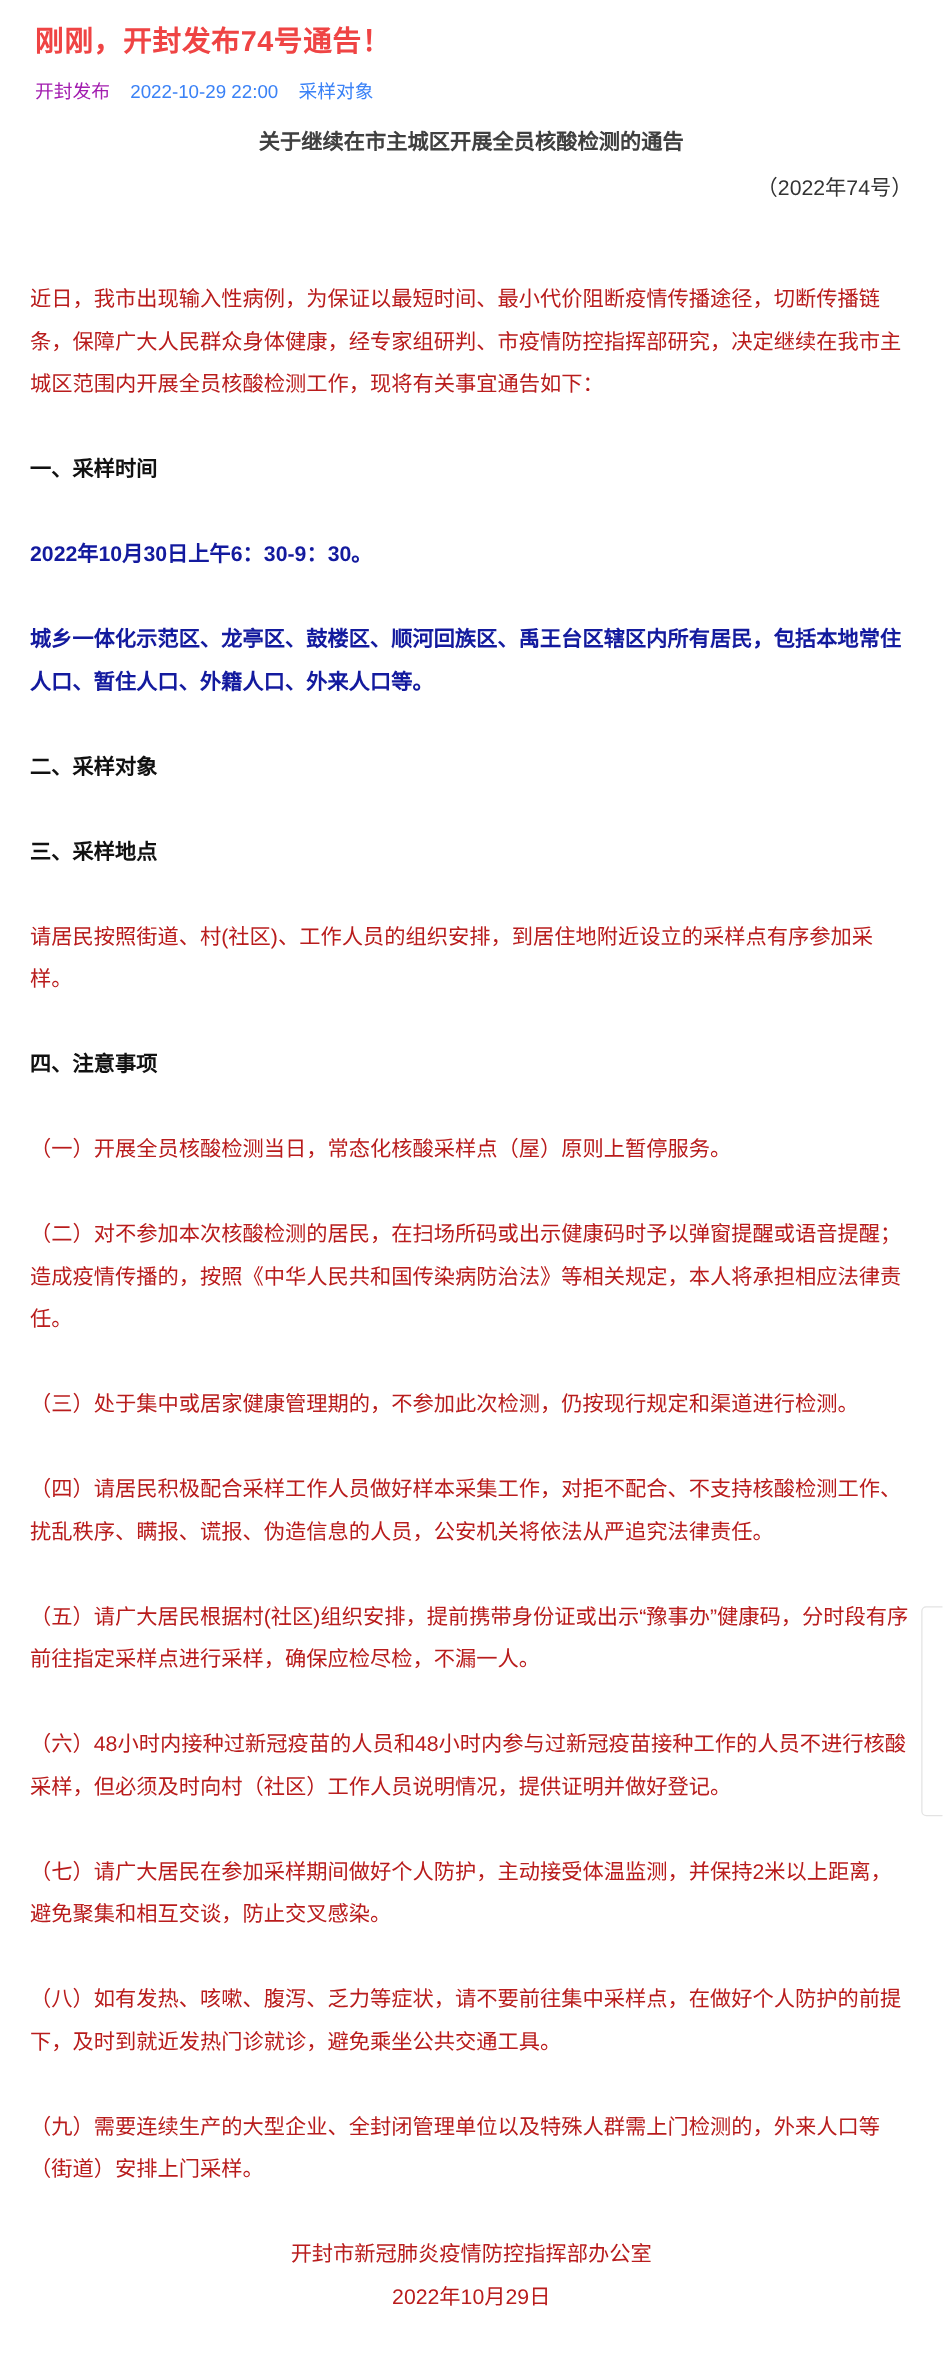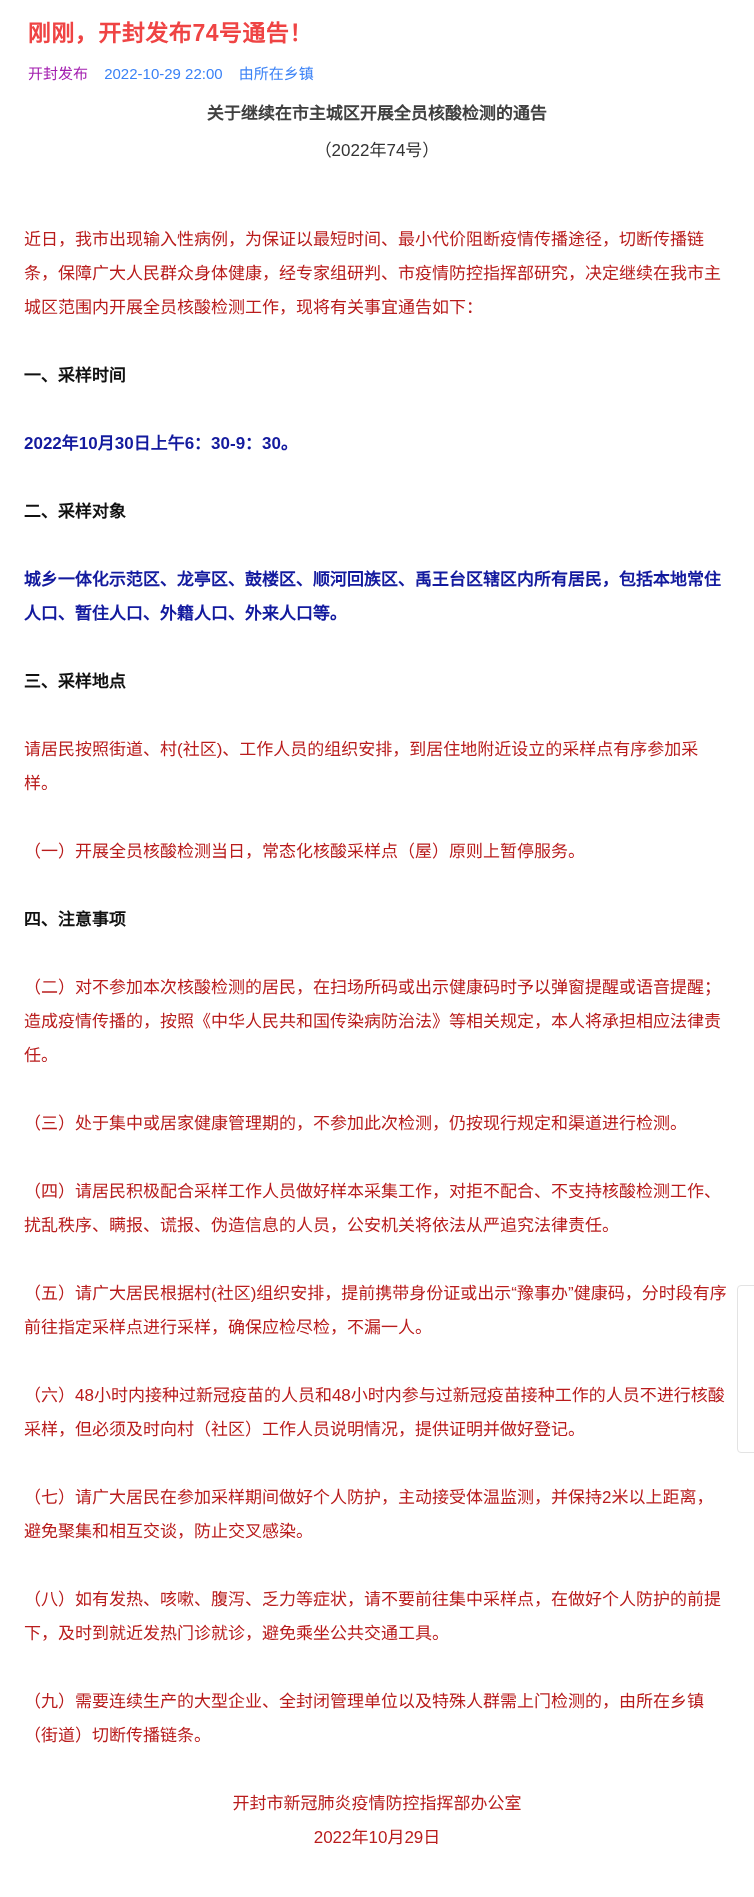--- a/index.html
+++ b/index.html
@@ -44,21 +44,21 @@
   .notice-title {
     margin-top: 18px;
     text-align: center;
     font-size: 17px;
     line-height: 24px;
     font-weight: 700;
     color: #404040;
   }
   .notice-number {
     margin-top: 8px;
-    text-align: center;
+    text-align: right;
     font-size: 17px;
     line-height: 34px;
     color: #333333;
   }
   .blk {
     font-size: 17px;
     line-height: 34px;
     margin: 34px 0;
     color: #b91c1c;
   }
@@ -92,47 +92,47 @@
 </head>
 <body>
 
 <div class="article">
 
   <h1 class="page-title">刚刚，开封发布74号通告！</h1>
 
   <div class="byline">
     <span class="account">开封发布</span>
     <span class="meta">2022-10-29 22:00</span>
-    <span class="meta">由所在乡镇</span>
+    <span class="meta">采样对象</span>
   </div>
 
   <div class="notice-title">关于继续在市主城区开展全员核酸检测的通告</div>
   <div class="notice-number">（2022年74号）</div>
 
   <p class="blk first">近日，我市出现输入性病例，为保证以最短时间、最小代价阻断疫情传播途径，切断传播链条，保障广大人民群众身体健康，经专家组研判、市疫情防控指挥部研究，决定继续在我市主城区范围内开展全员核酸检测工作，现将有关事宜通告如下：</p>
 
   <p class="blk heading">一、采样时间</p>
   <p class="blk highlight">2022年10月30日上午6：30-9：30。</p>
 
+  <p class="blk highlight">城乡一体化示范区、龙亭区、鼓楼区、顺河回族区、禹王台区辖区内所有居民，包括本地常住人口、暂住人口、外籍人口、外来人口等。</p>
   <p class="blk heading">二、采样对象</p>
-  <p class="blk highlight">城乡一体化示范区、龙亭区、鼓楼区、顺河回族区、禹王台区辖区内所有居民，包括本地常住人口、暂住人口、外籍人口、外来人口等。</p>
 
   <p class="blk heading">三、采样地点</p>
   <p class="blk">请居民按照街道、村(社区)、工作人员的组织安排，到居住地附近设立的采样点有序参加采样。</p>
 
+  <p class="blk heading">四、注意事项</p>
   <p class="blk">（一）开展全员核酸检测当日，常态化核酸采样点（屋）原则上暂停服务。</p>
-  <p class="blk heading">四、注意事项</p>
   <p class="blk">（二）对不参加本次核酸检测的居民，在扫场所码或出示健康码时予以弹窗提醒或语音提醒；造成疫情传播的，按照《中华人民共和国传染病防治法》等相关规定，本人将承担相应法律责任。</p>
   <p class="blk">（三）处于集中或居家健康管理期的，不参加此次检测，仍按现行规定和渠道进行检测。</p>
   <p class="blk">（四）请居民积极配合采样工作人员做好样本采集工作，对拒不配合、不支持核酸检测工作、扰乱秩序、瞒报、谎报、伪造信息的人员，公安机关将依法从严追究法律责任。</p>
   <p class="blk">（五）请广大居民根据村(社区)组织安排，提前携带身份证或出示“豫事办”健康码，分时段有序前往指定采样点进行采样，确保应检尽检，不漏一人。</p>
   <p class="blk">（六）48小时内接种过新冠疫苗的人员和48小时内参与过新冠疫苗接种工作的人员不进行核酸采样，但必须及时向村（社区）工作人员说明情况，提供证明并做好登记。</p>
   <p class="blk">（七）请广大居民在参加采样期间做好个人防护，主动接受体温监测，并保持2米以上距离，避免聚集和相互交谈，防止交叉感染。</p>
   <p class="blk">（八）如有发热、咳嗽、腹泻、乏力等症状，请不要前往集中采样点，在做好个人防护的前提下，及时到就近发热门诊就诊，避免乘坐公共交通工具。</p>
-  <p class="blk">（九）需要连续生产的大型企业、全封闭管理单位以及特殊人群需上门检测的，由所在乡镇（街道）切断传播链条。</p>
+  <p class="blk">（九）需要连续生产的大型企业、全封闭管理单位以及特殊人群需上门检测的，外来人口等（街道）安排上门采样。</p>
 
   <p class="blk signature">
     <span>开封市新冠肺炎疫情防控指挥部办公室</span><br>
     <span>2022年10月29日</span>
   </p>
 
 </div>
 
 <div class="side-widget"></div>
 

